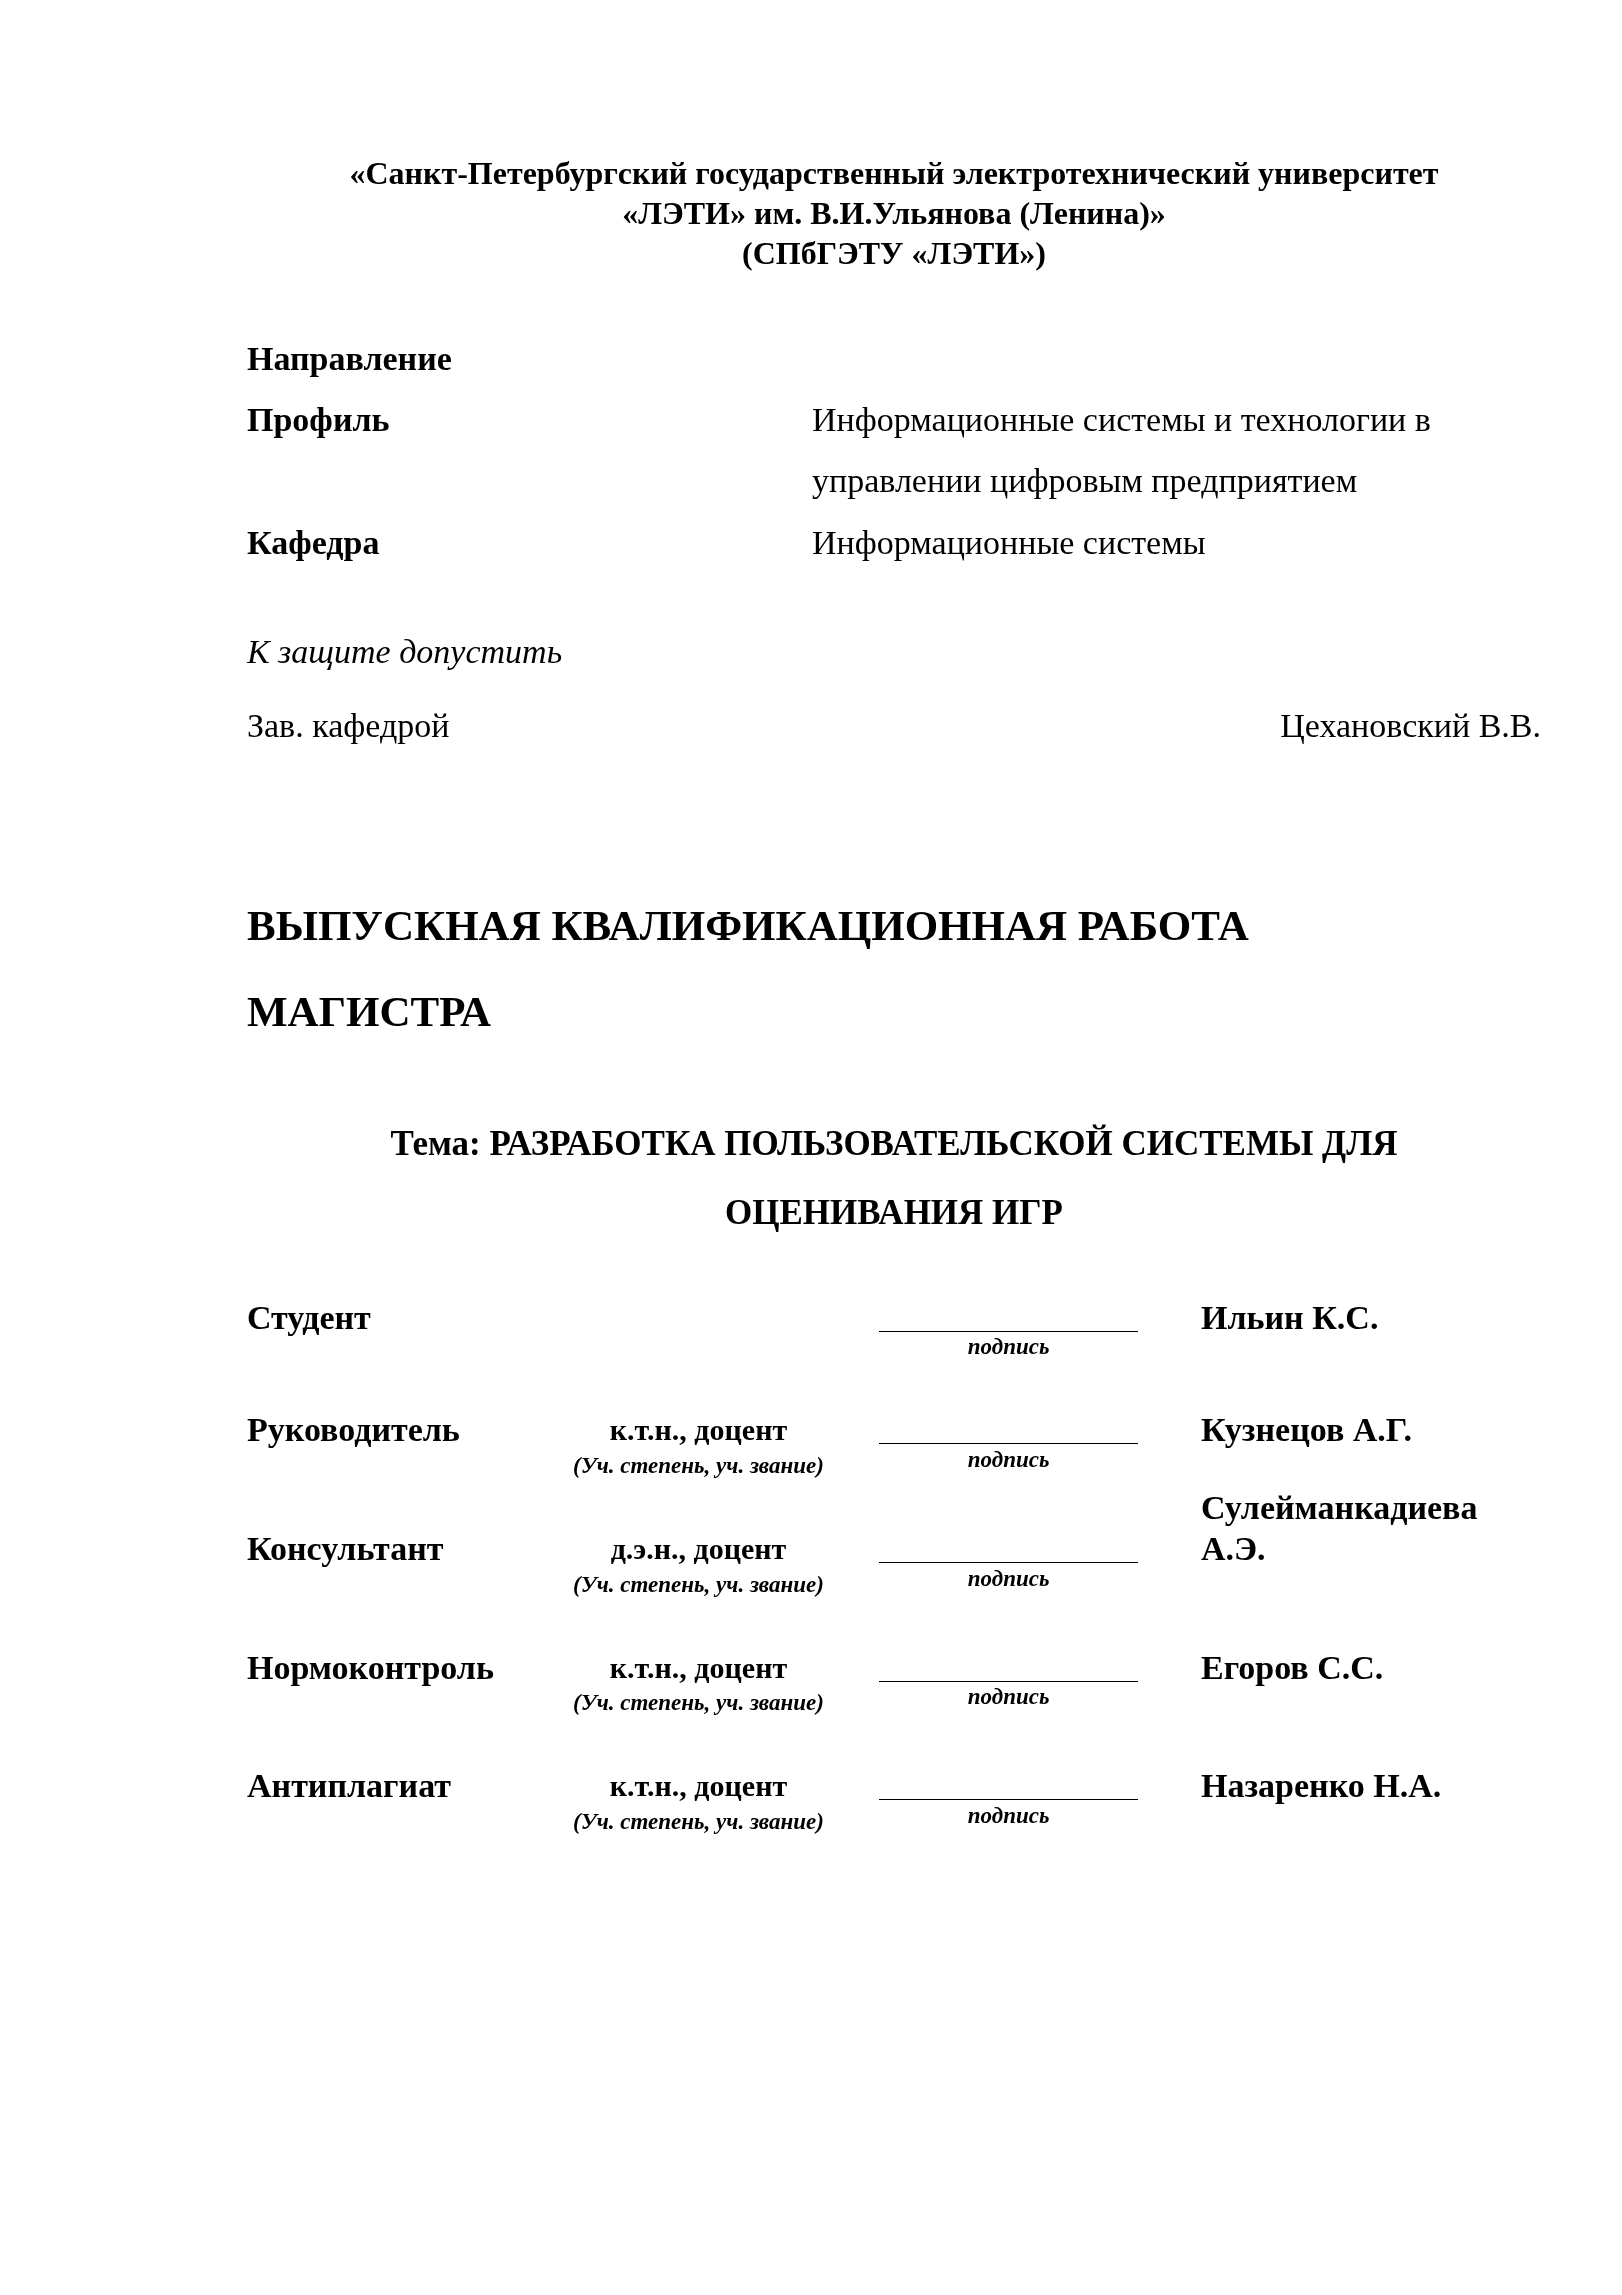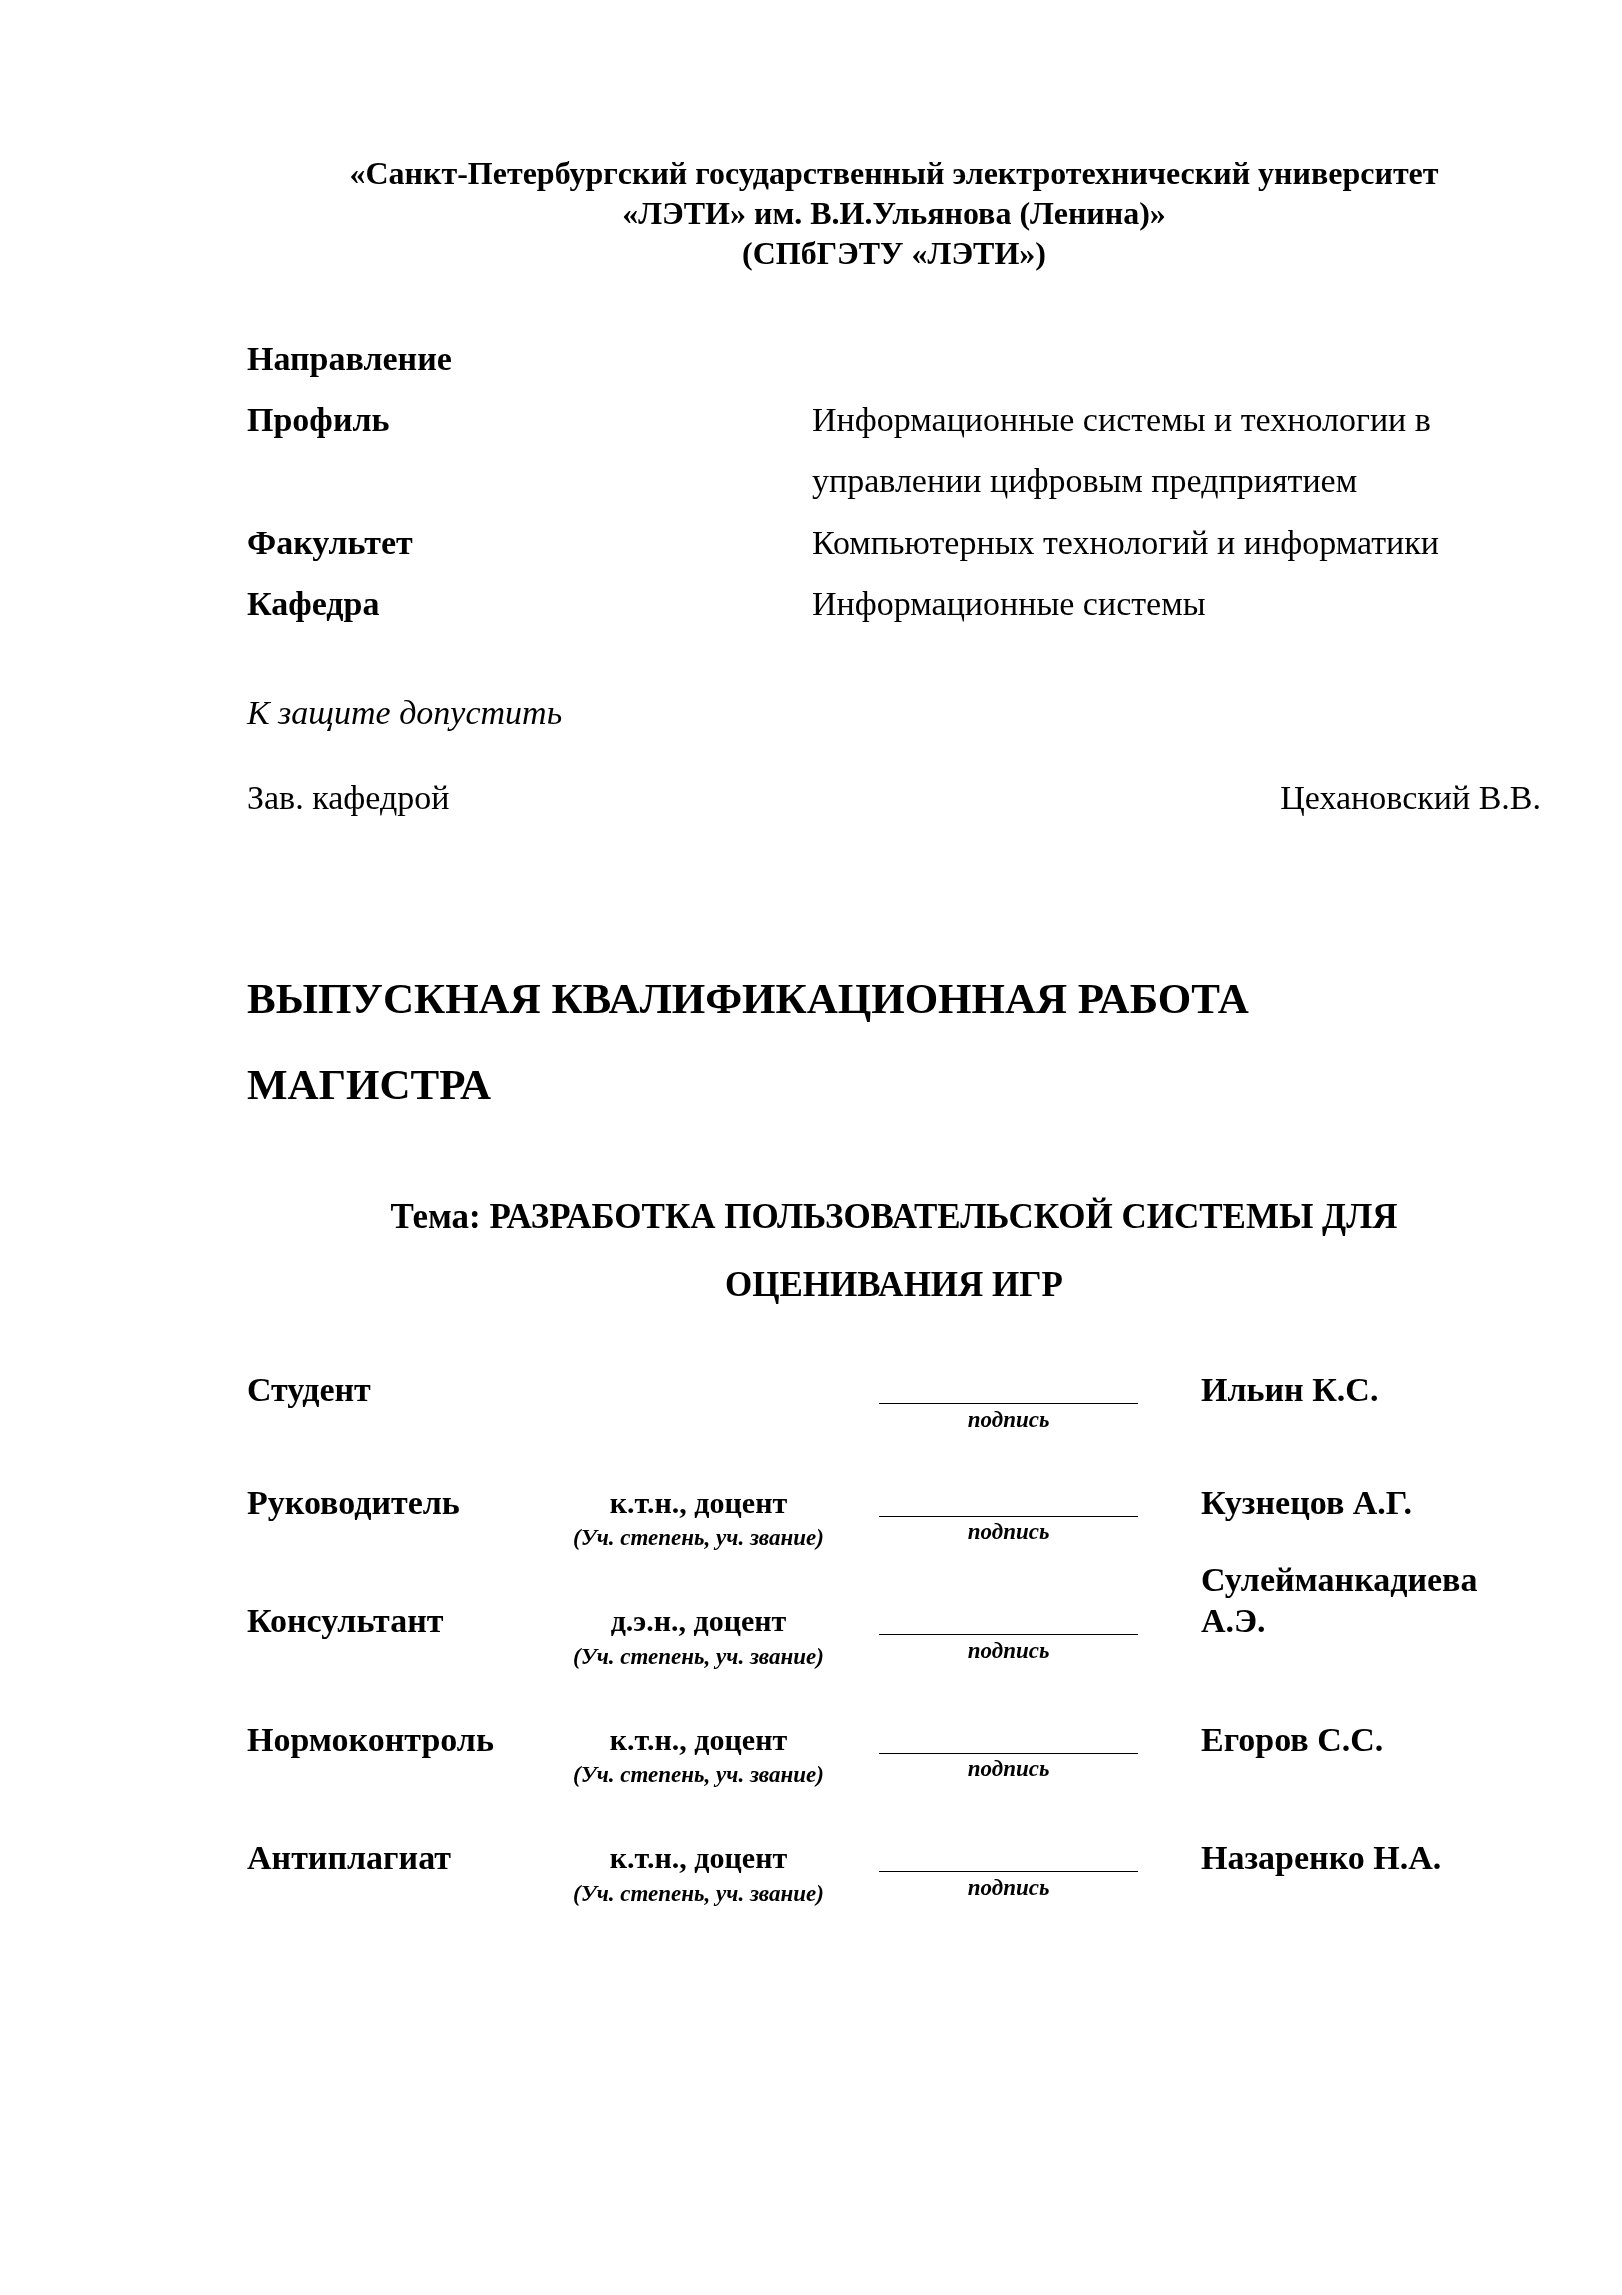--- a/index.html
+++ b/index.html
@@ -31,21 +31,21 @@
   .field-row { display: grid; grid-template-columns: 565px 699px; }
   .field-label { font-weight: bold; }
   .field-value { }
 
   
   .approval { margin-top: 59px; font-size: 34px; line-height: 1.2; }
   .approval-allow { font-style: italic; }
   .approval-row {
     display: flex;
     justify-content: space-between;
-    margin-top: 44px;
+    margin-top: 33px;
   }
 
   
   .doc-title {
     margin-top: 137px;
     text-align: left;
     font-weight: bold;
     font-size: 43px;
     line-height: 2.0;
   }
@@ -106,24 +106,20 @@
 
   <div class="fields">
     <div class="field-row">
       <div class="field-label">Направление</div>
     </div>
     <div class="field-row">
       <div class="field-label">Профиль</div>
       <div class="field-value">Информационные системы и технологии в управлении цифровым предприятием</div>
     </div>
     <div class="field-row">
-      <div class="field-label">Факультет</div>
-      <div class="field-value">Компьютерных технологий и информатики</div>
-    </div>
-    <div class="field-row">
       <div class="field-label">Кафедра</div>
       <div class="field-value">Информационные системы</div>
     </div>
   </div>
 
   <div class="approval">
     <div class="approval-allow">К защите допустить</div>
     <div class="approval-row">
       <span>Зав. кафедрой</span>
       <span>Цехановский В.В.</span>

